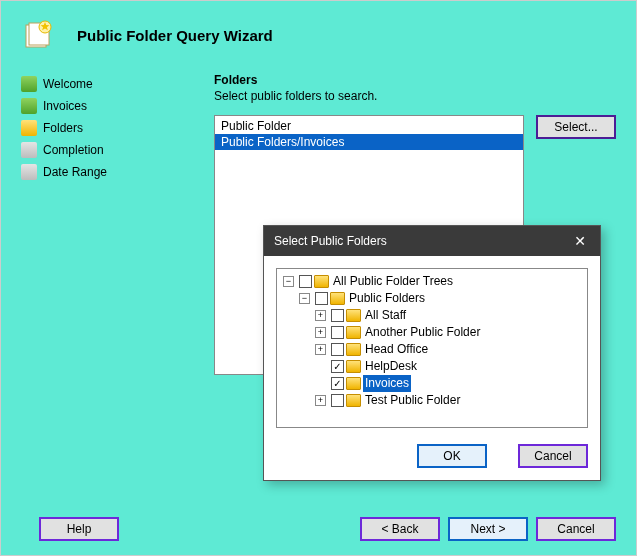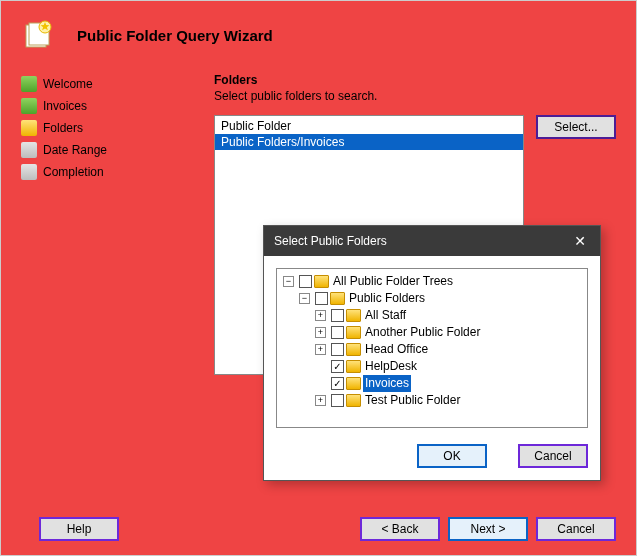--- a/index.html
+++ b/index.html
@@ -8,21 +8,21 @@
     font-family: "Segoe UI", Tahoma, sans-serif;
     font-size: 12px;
     background: #fff;
     color: #000;
   }
   .window {
     width: 637px;
     height: 556px;
     border: 1px solid #ccc;
     position: relative;
-    background: #ef4444;
+    background: #5eead4;
   }
   .header {
     padding: 18px 20px 10px 22px;
     display: flex;
     align-items: center;
     gap: 22px;
   }
   .header .logo svg { display: block; }
   .header h1 {
     font-size: 15px;
@@ -220,25 +220,25 @@
       <div class="side-item">
         <span class="side-icon green"></span>
         <span>Invoices</span>
       </div>
       <div class="side-item">
         <span class="side-icon yellow"></span>
         <span>Folders</span>
       </div>
       <div class="side-item">
         <span class="side-icon grey"></span>
+        <span>Completion</span>
+      </div>
+      <div class="side-item">
+        <span class="side-icon grey"></span>
         <span>Date Range</span>
-      </div>
-      <div class="side-item">
-        <span class="side-icon grey"></span>
-        <span>Completion</span>
       </div>
     </div>
 
     <div class="main">
       <div class="section-title">Folders</div>
       <div class="section-sub">Select public folders to search.</div>
       <div class="folder-area">
         <div class="folder-list">
           <div class="folder-row">Public Folder</div>
           <div class="folder-row selected">Public Folders/Invoices</div>

